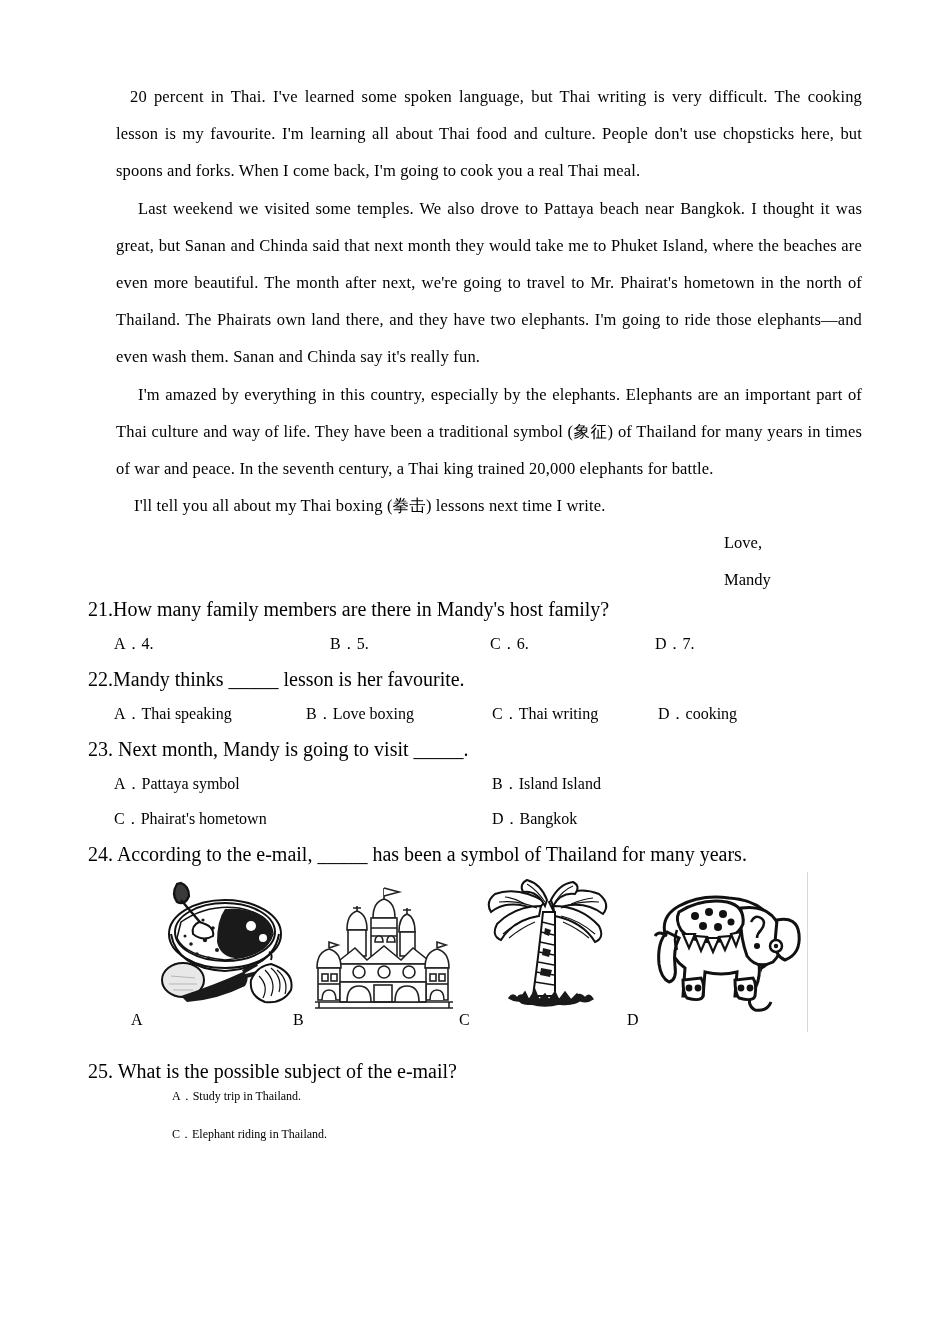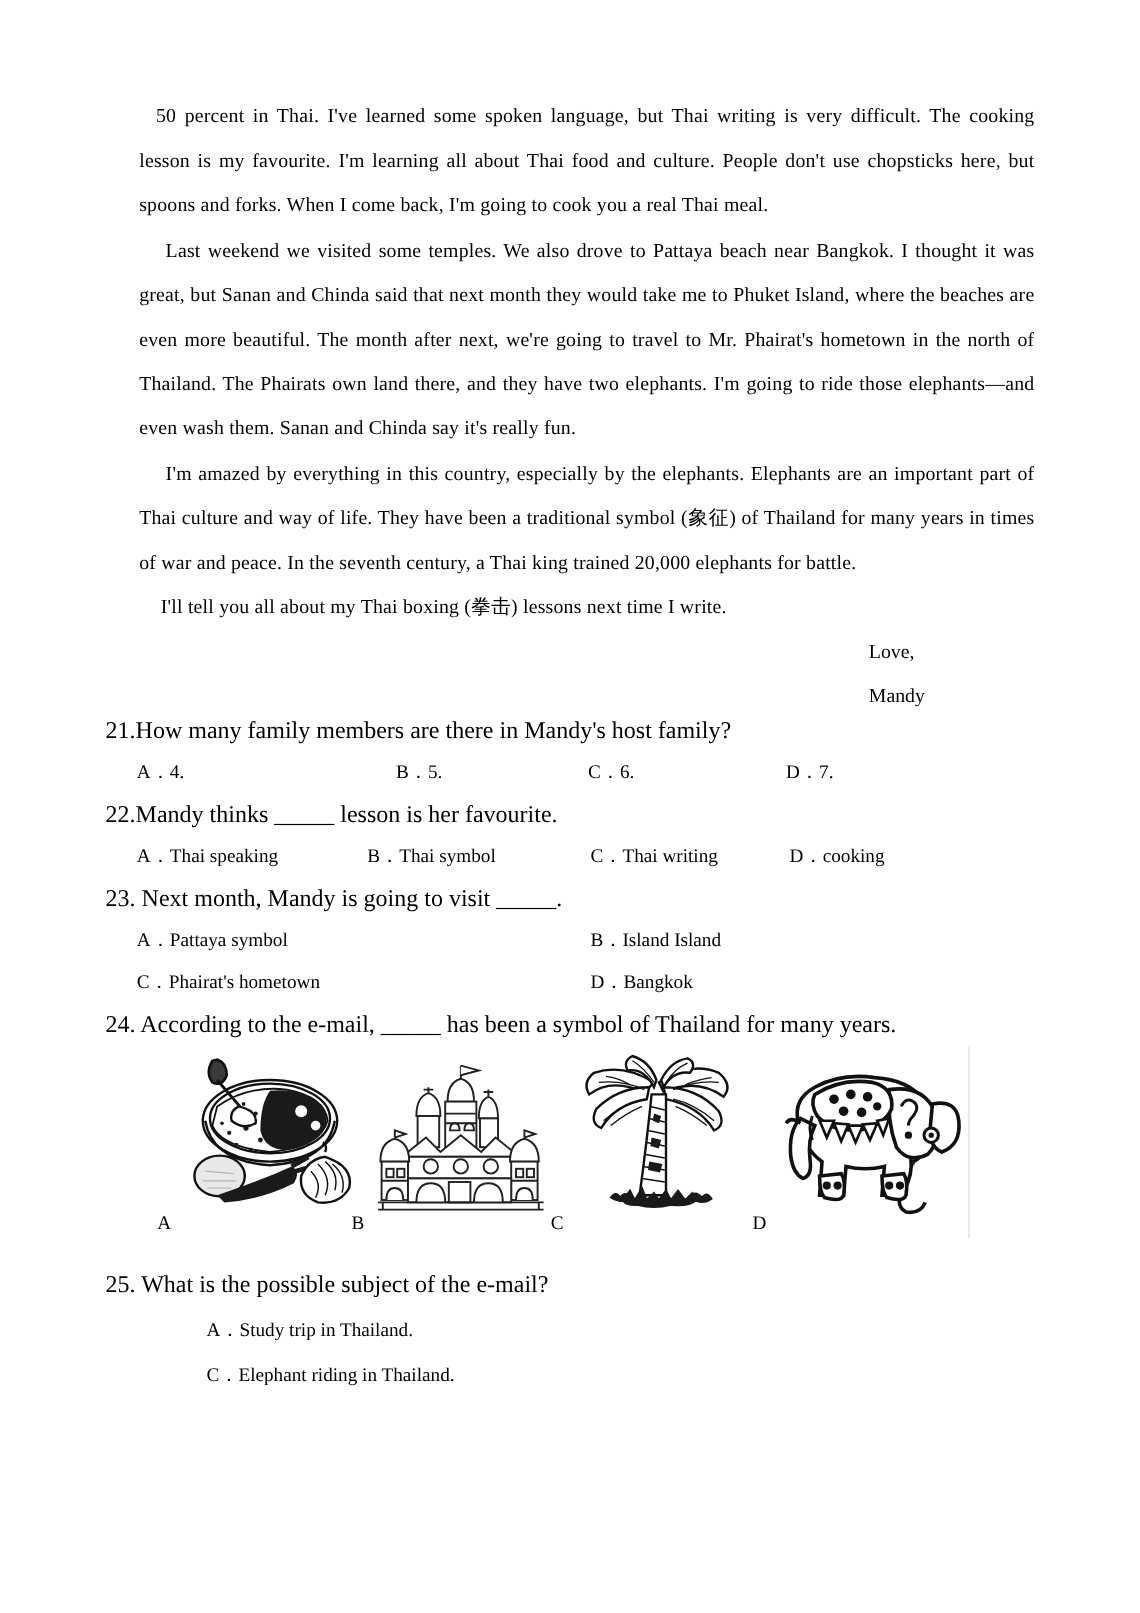--- a/index.html
+++ b/index.html
@@ -107,35 +107,35 @@
     top: 139px;
   }
 
   
   .q25 {
     position: absolute;
     left: 88px;
     top: 1060px;
     width: 700px;
   }
-  .q25 .qstem { margin-bottom: 16px; }
+  .q25 .qstem { margin-bottom: 3px; }
   .q25 .opt-indent {
-    font-size: 16px;
+    font-size: 12px;
     line-height: 22px;
     margin: 0 0 16px 84px;
     white-space: pre;
   }
 </style>
 </head>
 <body>
 
 <div class="page">
 
   <div class="passage">
-    <p class="para first">50 percent in Thai. I've learned some spoken language, but Thai writing is very difficult. The cooking lesson is my favourite. I'm learning all about Thai food and culture. People don't use chopsticks here, but spoons and forks. When I come back, I'm going to cook you a real Thai meal.</p>
+    <p class="para first">20 percent in Thai. I've learned some spoken language, but Thai writing is very difficult. The cooking lesson is my favourite. I'm learning all about Thai food and culture. People don't use chopsticks here, but spoons and forks. When I come back, I'm going to cook you a real Thai meal.</p>
     <p class="para">Last weekend we visited some temples. We also drove to Pattaya beach near Bangkok. I thought it was great, but Sanan and Chinda said that next month they would take me to Phuket Island, where the beaches are even more beautiful. The month after next, we're going to travel to Mr. Phairat's hometown in the north of Thailand. The Phairats own land there, and they have two elephants. I'm going to ride those elephants—and even wash them. Sanan and Chinda say it's really fun.</p>
     <p class="para">I'm amazed by everything in this country, especially by the elephants. Elephants are an important part of Thai culture and way of life. They have been a traditional symbol (象征) of Thailand for many years in times of war and peace. In the seventh century, a Thai king trained 20,000 elephants for battle.</p>
     <p class="para shortline">I'll tell you all about my Thai boxing (拳击) lessons next time I write.</p>
   </div>
 
   <div class="signature">
     <div>Love,</div>
     <div>Mandy</div>
   </div>
 
@@ -148,21 +148,21 @@
         <span class="opt" style="left:242px">B．5.</span>
         <span class="opt" style="left:402px">C．6.</span>
         <span class="opt" style="left:567px">D．7.</span>
       </div>
     </div>
 
     <div class="q-block">
       <p class="qstem">22.Mandy thinks _____ lesson is her favourite.</p>
       <div class="opt-row">
         <span class="opt" style="left:26px">A．Thai speaking</span>
-        <span class="opt" style="left:218px">B．Thai symbol</span>
+        <span class="opt" style="left:218px">B．Love boxing</span>
         <span class="opt" style="left:404px">C．Thai writing</span>
         <span class="opt" style="left:570px">D．cooking</span>
       </div>
     </div>
 
     <div class="q-block">
       <p class="qstem">23. Next month, Mandy is going to visit _____.</p>
       <div class="opt-row">
         <span class="opt" style="left:26px">A．Pattaya symbol</span>
         <span class="opt" style="left:404px">B．Island Island</span>

